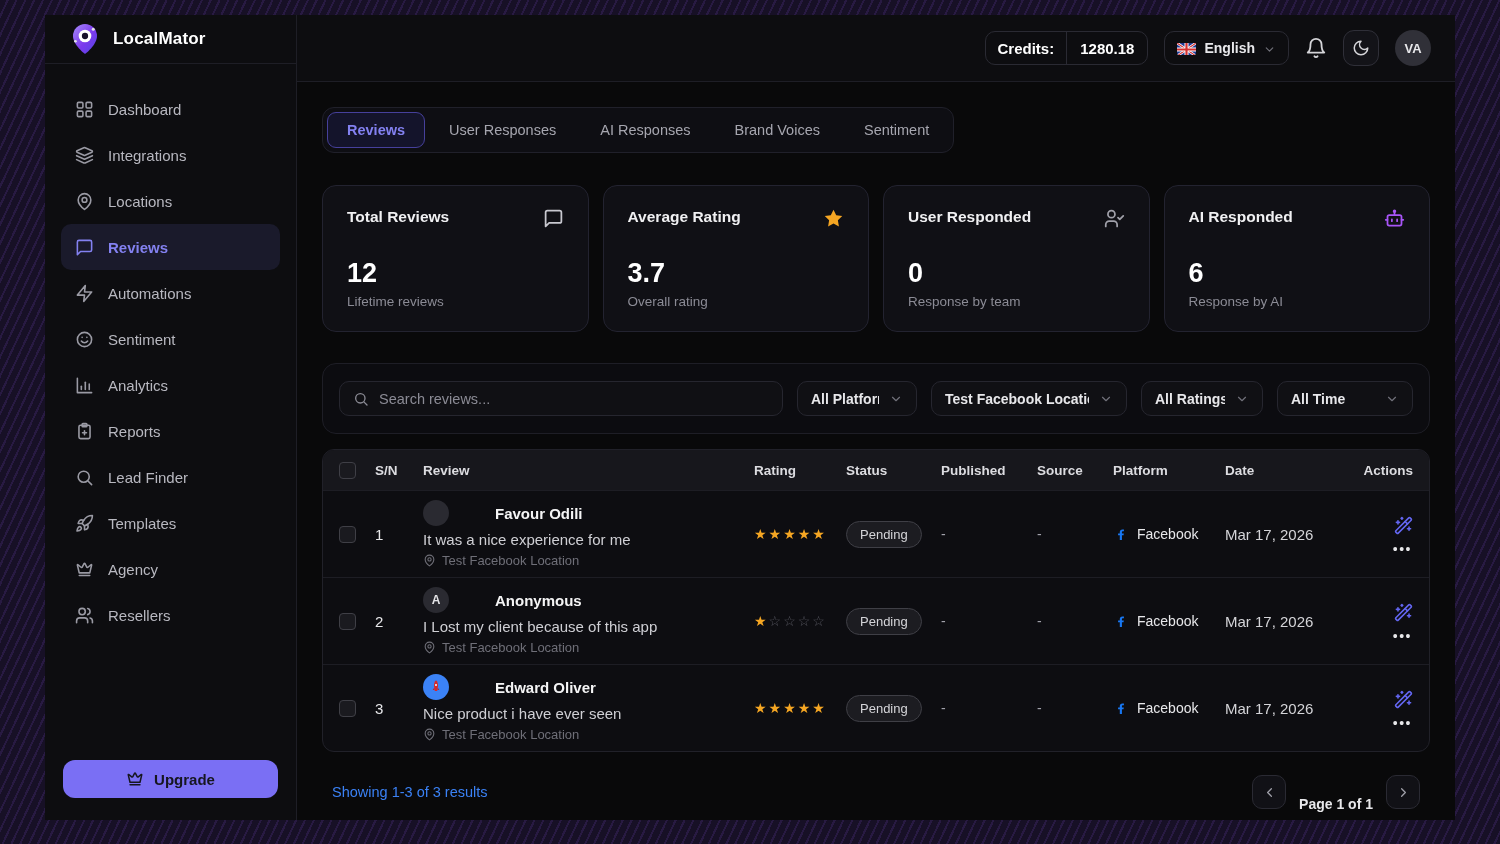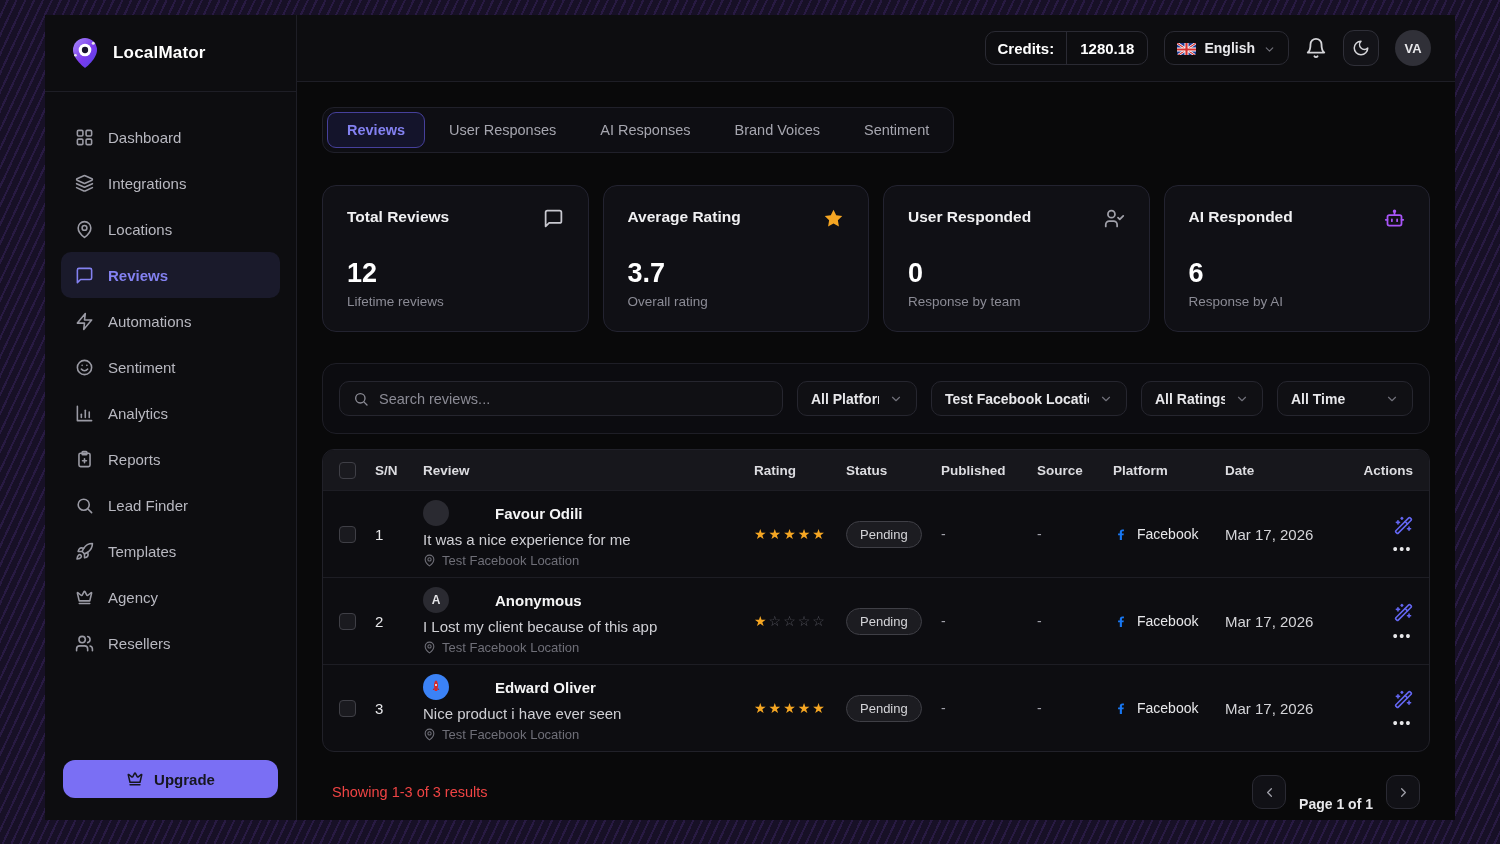--- a/index.html
+++ b/index.html
@@ -18,21 +18,21 @@
     font-family:"Liberation Sans","DejaVu Sans",sans-serif;
     background:
       repeating-linear-gradient(115deg,#171026 0px,#171026 6px,#281a42 6px,#281a42 8px);
   }
   .frame{
     position:absolute;left:45px;top:15px;width:1410px;height:805px;
     background:#0b0b0e;display:flex;overflow:hidden;
   }
   
   .sidebar{width:252px;flex:0 0 252px;background:#0d0d10;border-right:1px solid var(--border-soft);display:flex;flex-direction:column;}
-  .logo-row{height:77px;display:flex;align-items:center;gap:10px;padding:0 22px;border-bottom:1px solid var(--border-soft);}
+  .logo-row{height:49px;display:flex;align-items:center;gap:10px;padding:0 22px;border-bottom:1px solid var(--border-soft);}
   .logo-mark{width:36px;height:36px;flex:0 0 36px;}
   .logo-text{font-size:17px;font-weight:700;color:#fff;letter-spacing:.2px;}
   .nav{padding:22px 16px 0 16px;flex:1;}
   .nav-item{display:flex;align-items:center;gap:14px;height:46px;padding:0 14px;border-radius:10px;color:var(--txt-dim);font-size:15px;cursor:pointer;}
   .nav-item .nicon{width:19px;height:19px;flex:0 0 19px;color:#9a9aa4;}
   .nav-item.active{background:#1a1a2b;color:var(--accent);font-weight:700;}
   .nav-item.active .nicon{color:var(--accent);}
   .upgrade-btn{margin:0 18px 22px 18px;height:38px;border-radius:12px;background:var(--accent-strong);border:none;
     display:flex;align-items:center;justify-content:center;gap:10px;color:#16161f;font-size:15px;font-weight:700;cursor:pointer;font-family:inherit;}
   .upgrade-btn svg{width:18px;height:18px;}
@@ -114,21 +114,21 @@
   .dash{font-size:14px;color:#a1a1aa;}
   .platform-cell{display:flex;align-items:center;gap:8px;font-size:14px;color:#e7e7ea;}
   .platform-cell svg{width:16px;height:16px;flex:0 0 16px;}
   .date-cell{font-size:15px;color:#d4d4d8;}
   .td-actions{display:flex;flex-direction:column;align-items:flex-end;gap:9px;}
   .wand-btn{background:none;border:none;cursor:pointer;color:#6366f1;width:20px;height:20px;padding:0;}
   .wand-btn svg{width:19px;height:19px;}
   .more-btn{background:none;border:none;cursor:pointer;color:#e7e7ea;font-size:14px;letter-spacing:1.5px;line-height:8px;padding:0 1px;}
   
   .table-footer{display:flex;align-items:center;justify-content:space-between;padding:20px 10px 0 10px;}
-  .results-text{font-size:14.5px;color:#ef4444;}
+  .results-text{font-size:14.5px;color:#3b82f6;}
   .pager{display:flex;align-items:center;gap:13px;}
   .page-btn{width:34px;height:34px;border:1px solid #2a2a33;border-radius:10px;background:#111116;cursor:pointer;
     display:flex;align-items:center;justify-content:center;color:#a1a1aa;}
   .page-btn svg{width:15px;height:15px;}
   .page-label{font-size:14px;font-weight:600;color:#e7e7ea;margin-top:24px;}
   svg.stroked{fill:none;stroke:currentColor;stroke-width:2;stroke-linecap:round;stroke-linejoin:round;}
 </style>
 </head>
 <body>
 

